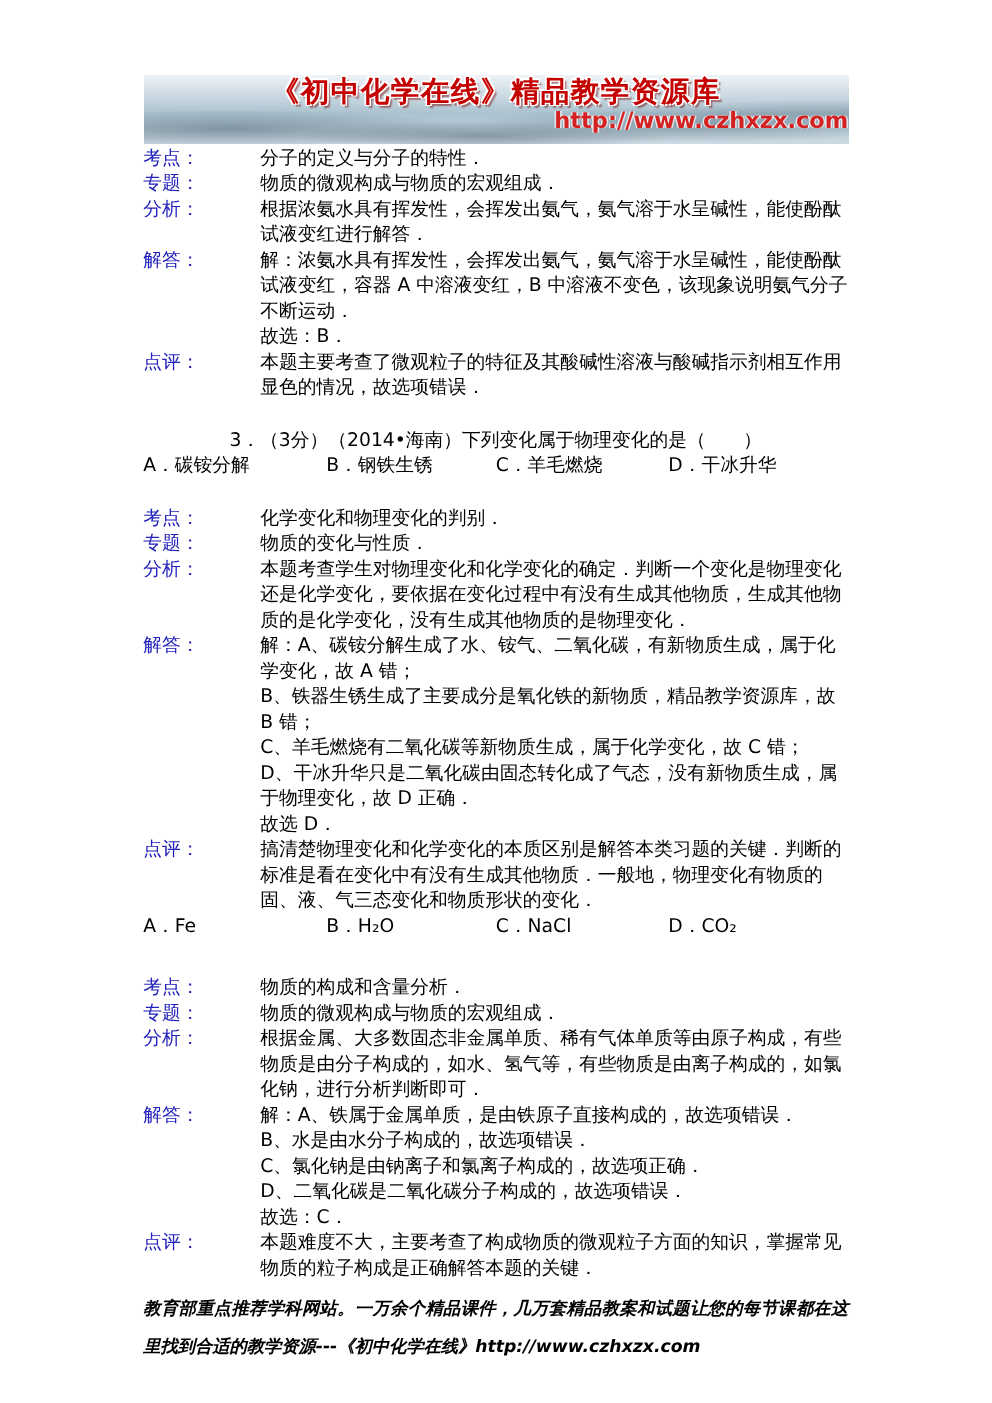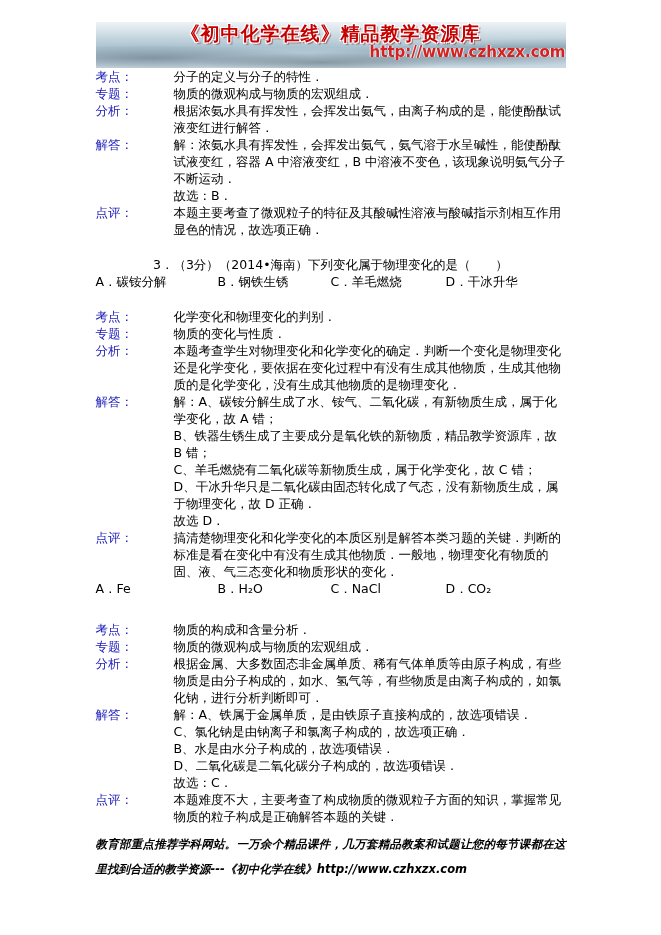--- a/index.html
+++ b/index.html
@@ -4,21 +4,21 @@
 <style>
   html,body{margin:0;padding:0;}
   body{
     width:661px;height:935px;
     background:#ffffff;
     font-family:"DejaVu Sans","Liberation Sans",sans-serif;
     color:#000;
     font-size:12.5px;
     line-height:17px;
   }
-  .page{width:470px;margin:0 auto;padding-top:22px;}
+  .page{width:470px;margin:0 auto;padding-top:50px;}
 
   
   .banner{
     position:relative;width:470px;height:46px;overflow:hidden;
     background:
       radial-gradient(ellipse 55% 45% at 12% 78%, rgba(84,104,120,.55), transparent 62%),
       radial-gradient(ellipse 45% 35% at 48% 88%, rgba(60,80,95,.45), transparent 60%),
       radial-gradient(ellipse 50% 40% at 78% 72%, rgba(92,112,128,.50), transparent 64%),
       radial-gradient(ellipse 40% 30% at 97% 55%, rgba(110,128,142,.40), transparent 66%),
       linear-gradient(180deg,#eef3f6 0%,#cddbe3 28%,#abc3d0 55%,#b7cbd6 78%,#ccdae2 100%);
@@ -75,32 +75,32 @@
     <div class="row">
       <span class="label">考点：</span>
       <span class="content">分子的定义与分子的特性．</span>
     </div>
     <div class="row">
       <span class="label">专题：</span>
       <span class="content">物质的微观构成与物质的宏观组成．</span>
     </div>
     <div class="row">
       <span class="label">分析：</span>
-      <span class="content">根据浓氨水具有挥发性，会挥发出氨气，由离子构成的是，能使酚酞试液变红进行解答．</span>
+      <span class="content">根据浓氨水具有挥发性，会挥发出氨气，氨气溶于水呈碱性，能使酚酞试液变红进行解答．</span>
     </div>
     <div class="row">
       <span class="label">解答：</span>
       <span class="content">
         <div>解：浓氨水具有挥发性，会挥发出氨气，氨气溶于水呈碱性，能使酚酞试液变红，容器 A 中溶液变红，B 中溶液不变色，该现象说明氨气分子不断运动．</div>
         <div>故选：B．</div>
       </span>
     </div>
     <div class="row">
       <span class="label">点评：</span>
-      <span class="content">本题主要考查了微观粒子的特征及其酸碱性溶液与酸碱指示剂相互作用显色的情况，故选项正确．</span>
+      <span class="content">本题主要考查了微观粒子的特征及其酸碱性溶液与酸碱指示剂相互作用显色的情况，故选项错误．</span>
     </div>
   </div>
 
   <div class="q-title">3．（3分）（2014•海南）下列变化属于物理变化的是（　　）</div>
   <div class="options">
     <span class="opt">A．碳铵分解</span>
     <span class="opt">B．钢铁生锈</span>
     <span class="opt">C．羊毛燃烧</span>
     <span class="opt">D．干冰升华</span>
   </div>
@@ -151,22 +151,22 @@
       <span class="content">物质的微观构成与物质的宏观组成．</span>
     </div>
     <div class="row">
       <span class="label">分析：</span>
       <span class="content">根据金属、大多数固态非金属单质、稀有气体单质等由原子构成，有些物质是由分子构成的，如水、氢气等，有些物质是由离子构成的，如氯化钠，进行分析判断即可．</span>
     </div>
     <div class="row">
       <span class="label">解答：</span>
       <span class="content">
         <div>解：A、铁属于金属单质，是由铁原子直接构成的，故选项错误．</div>
+        <div>B、水是由水分子构成的，故选项错误．</div>
         <div>C、氯化钠是由钠离子和氯离子构成的，故选项正确．</div>
-        <div>B、水是由水分子构成的，故选项错误．</div>
         <div>D、二氧化碳是二氧化碳分子构成的，故选项错误．</div>
         <div>故选：C．</div>
       </span>
     </div>
     <div class="row">
       <span class="label">点评：</span>
       <span class="content">本题难度不大，主要考查了构成物质的微观粒子方面的知识，掌握常见物质的粒子构成是正确解答本题的关键．</span>
     </div>
   </div>
 

